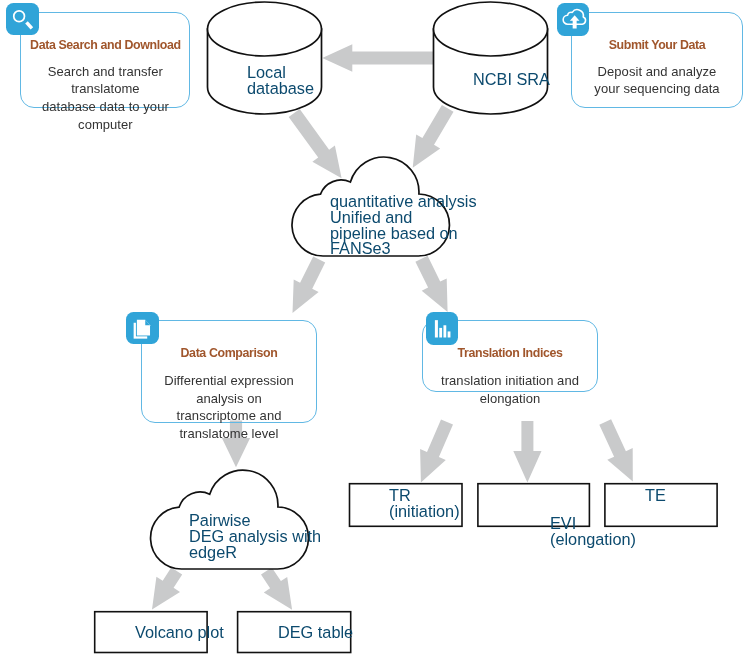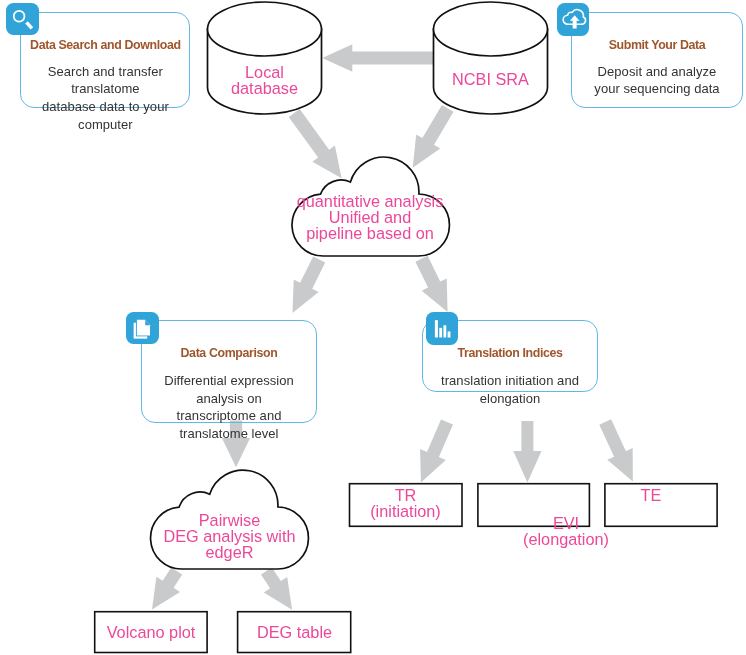--- a/index.html
+++ b/index.html
@@ -6,22 +6,22 @@
   html,body{margin:0;padding:0;background:#ffffff;}
   body{width:746px;height:655px;overflow:hidden;
        font-family:"Liberation Sans",sans-serif;}
   #stage{position:relative;width:746px;height:655px;background:#fff;}
 
   svg.layer{position:absolute;left:0;top:0;width:746px;height:655px;overflow:visible;}
   .arrow{fill:#c9cacb;}
   .outline{fill:#ffffff;stroke:#111111;stroke-width:1.7;}
   .boxshape{fill:#ffffff;stroke:#111111;stroke-width:1.6;}
 
-  .shape-text{position:absolute;text-align:center;color:#ec4899;
-              font-size:16.3px;line-height:16.2px;}
+  .shape-text{position:absolute;text-align:left;color:#0c4a6e;
+              font-size:16.3px;line-height:16.2px;padding-left:40px;}
   .cloud-text{font-size:16.3px;line-height:15.75px;}
 
   .card{position:absolute;border:1.4px solid #61b8e4;border-radius:14px;
         box-sizing:border-box;background:transparent;}
   .card-title{position:absolute;left:0;right:0;text-align:center;
               color:#a0562c;font-weight:bold;font-size:12.4px;letter-spacing:-0.38px;}
   .card-body{position:absolute;left:0;right:0;text-align:center;
              color:#333;font-size:13px;line-height:17.6px;letter-spacing:0.05px;}
   .icon-badge{position:absolute;width:32.4px;height:32.4px;border-radius:7.5px;
               background:#30a4d8;}
@@ -74,20 +74,21 @@
     <div>database</div>
   </div>
   <div class="shape-text" style="left:433px;top:71px;width:115px;">
     <div>NCBI SRA</div>
   </div>
 
   <div class="shape-text cloud-text" style="left:290px;top:194px;width:160px;">
     <div>quantitative analysis</div>
     <div>Unified and</div>
     <div>pipeline based on</div>
+    <div>FANSe3</div>
   </div>
   <div class="shape-text cloud-text" style="left:149px;top:513px;width:161px;">
     <div>Pairwise</div>
     <div>DEG analysis with</div>
     <div>edgeR</div>
   </div>
 
   <div class="shape-text" style="left:349px;top:487px;width:113px;">
     <div>TR</div>
     <div>(initiation)</div>

